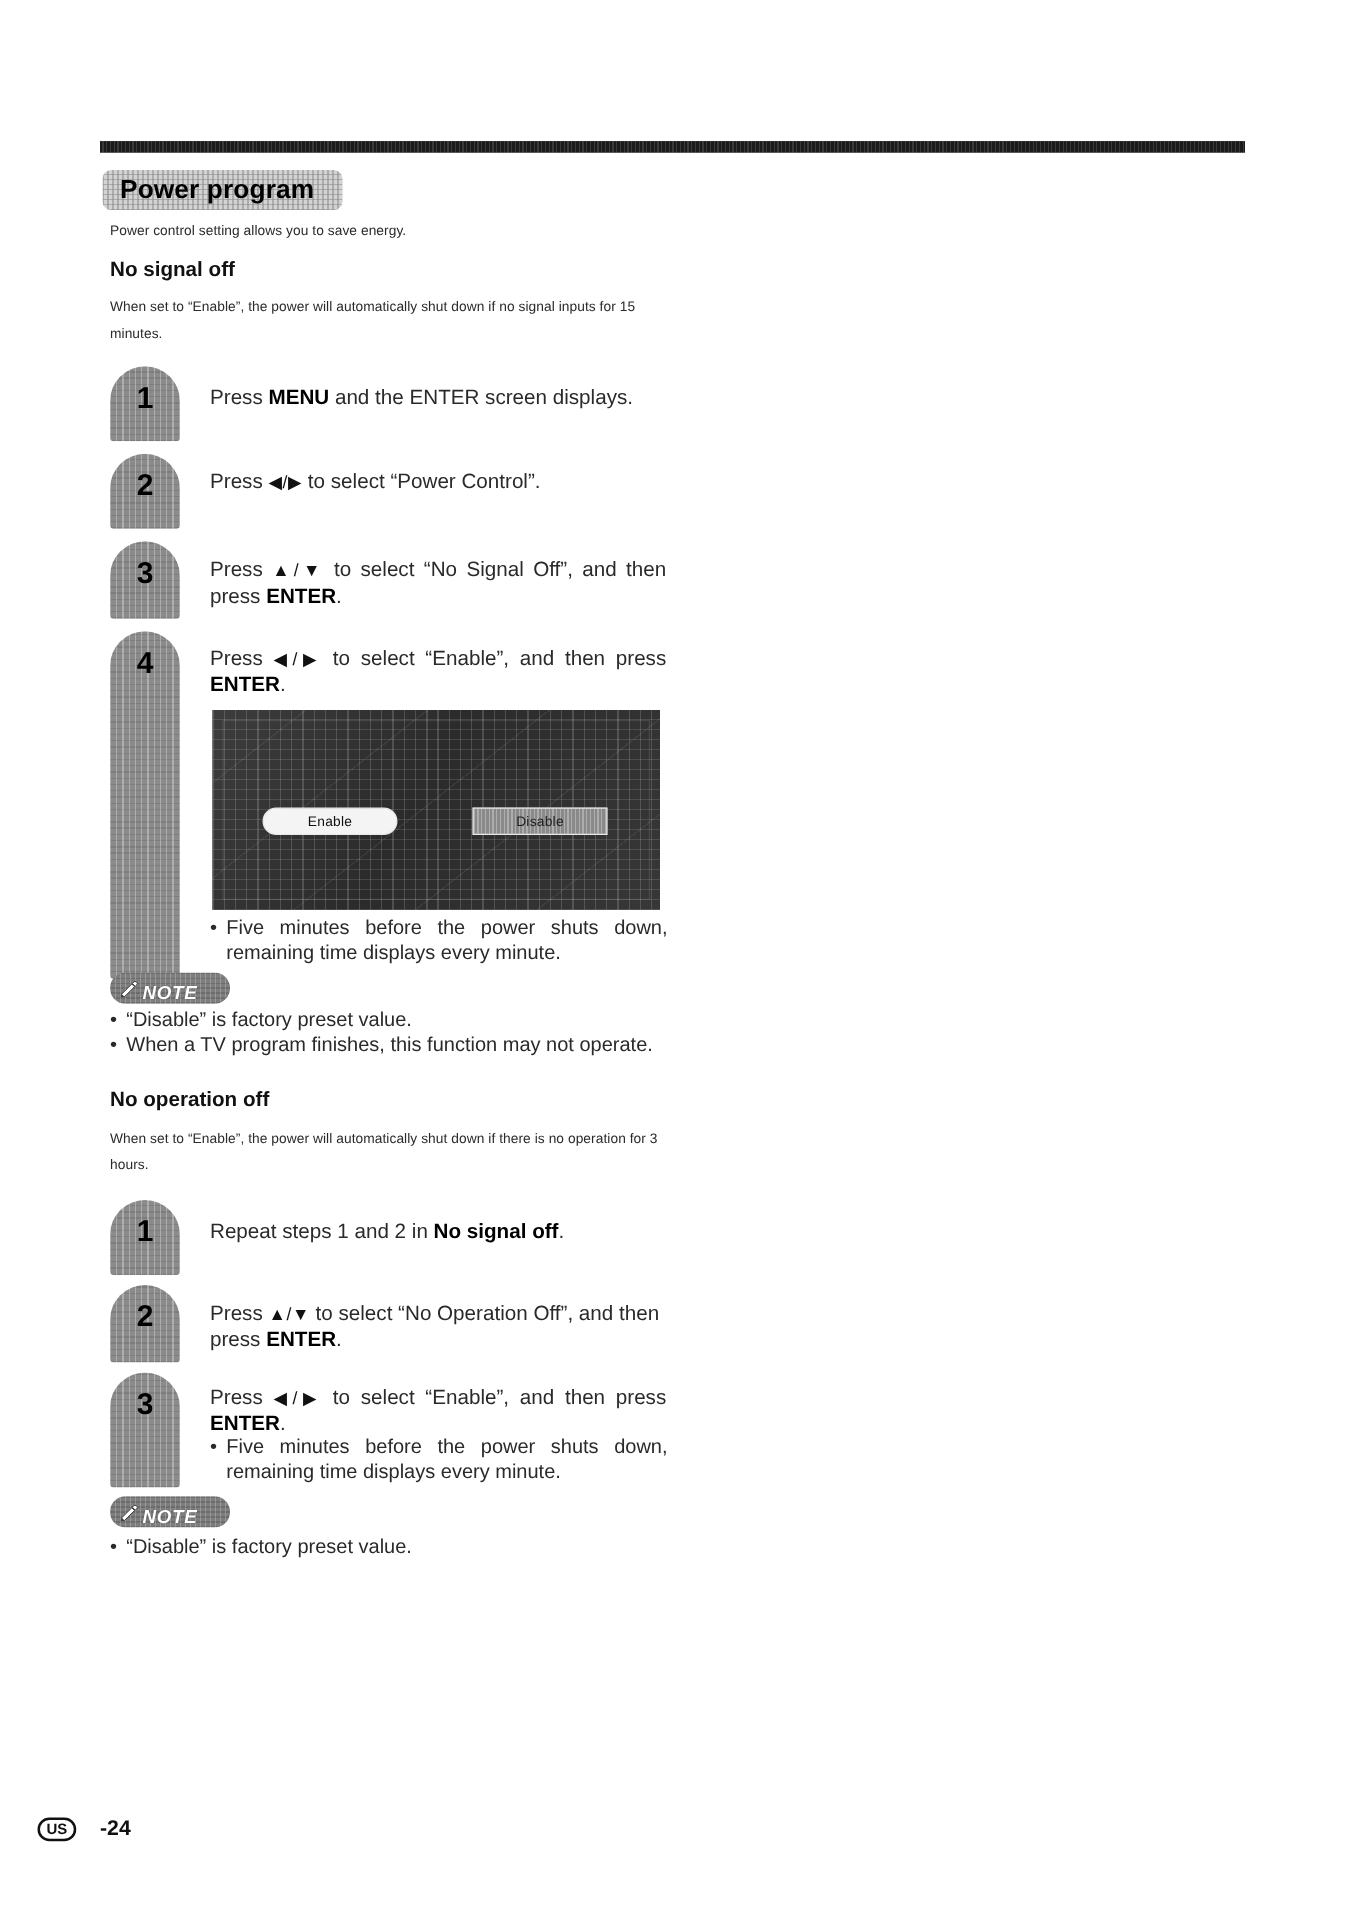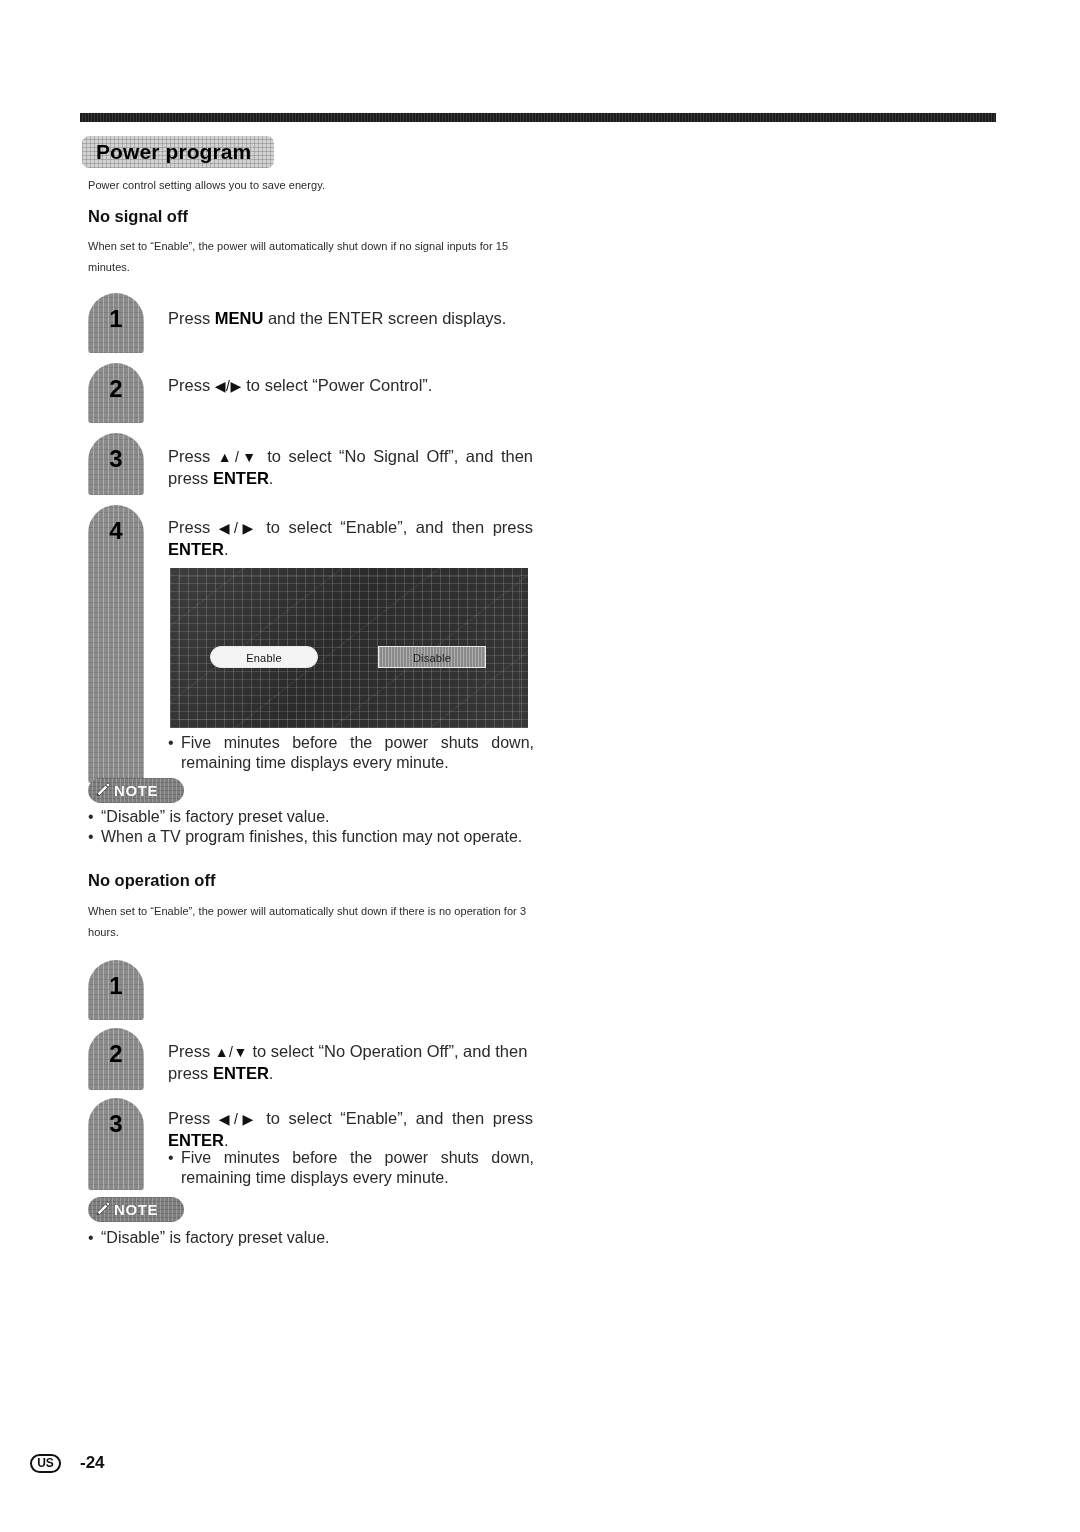--- a/index.html
+++ b/index.html
@@ -205,24 +205,25 @@
     border-radius: 13px;
     background:
       repeating-linear-gradient(90deg,
         rgba(255,255,255,.22) 0px, rgba(255,255,255,.22) 1px,
         rgba(0,0,0,0) 1px, rgba(0,0,0,0) 4px),
       repeating-linear-gradient(0deg,
         rgba(0,0,0,.14) 0px, rgba(0,0,0,.14) 1px,
         rgba(0,0,0,0) 1px, rgba(0,0,0,0) 4px),
       #7e7e7e;
     display: flex;
-    align-items: center;
+    align-items: flex-end;
     gap: 3px;
     padding-left: 7px;
     box-sizing: border-box;
+    font-style: italic;
   }
   .note-pencil { display: block; }
   .note-label {
     font-size: 15px;
     font-weight: bold;
     color: #ffffff;
     letter-spacing: .6px;
     text-shadow: 0 0 1px rgba(0,0,0,.5);
   }
 
@@ -325,20 +326,23 @@
       <span class="bullet-dot">•</span>
       <span class="bullet-body">When a TV program finishes, this function may not operate.</span>
     </div>
   </div>
 
   <div class="sub-head" style="left:88px; top:871px;">No operation off</div>
 
   <div class="body-text" style="left:88px; top:901px; width:452px;">When set to “Enable”, the power will automatically shut down if there is no operation for 3 hours.</div>
 
   <div class="step-badge" style="left:88px; top:960px; height:60px;">1</div>
+  <div class="step-text" style="left:168px; top:975px; width:380px;">
+    <span>Repeat steps 1 and 2 in </span><b>No signal off</b><span>.</span>
+  </div>
 
   <div class="step-badge" style="left:88px; top:1028px; height:62px;">2</div>
   <div class="step-text" style="left:168px; top:1041px; width:372px;">
     <span>Press </span><span class="arrow">▲/▼</span><span> to select “No Operation Off”, and then press </span><b>ENTER</b><span>.</span>
   </div>
 
   <div class="step-badge" style="left:88px; top:1098px; height:92px;">3</div>
   <div class="step-text just" style="left:168px; top:1108px; width:365px;">
     <span>Press </span><span class="arrow">◀/▶</span><span> to select “Enable”, and then press </span><b>ENTER</b><span>.</span>
   </div>

